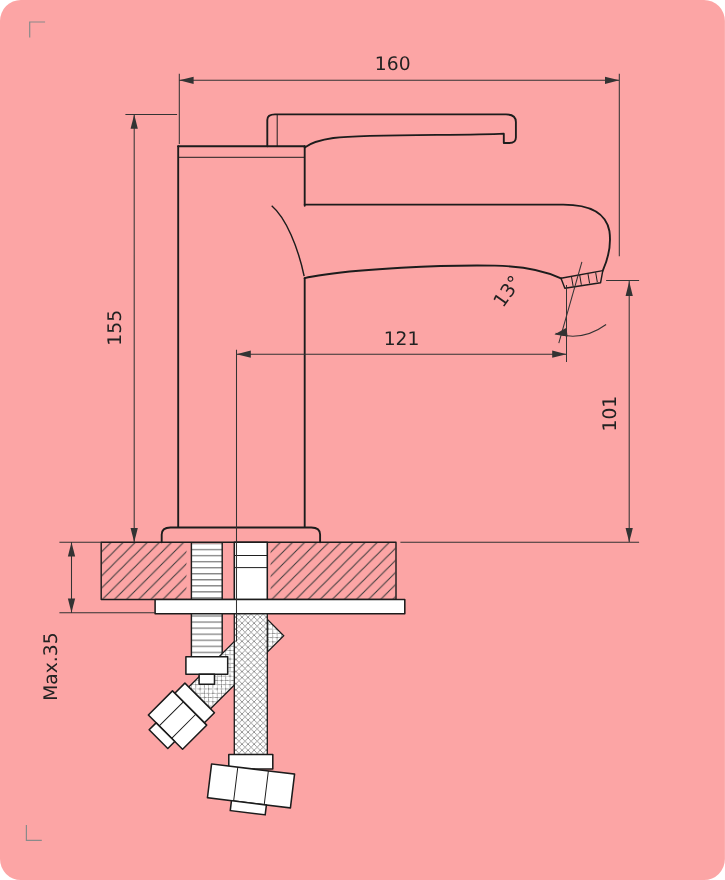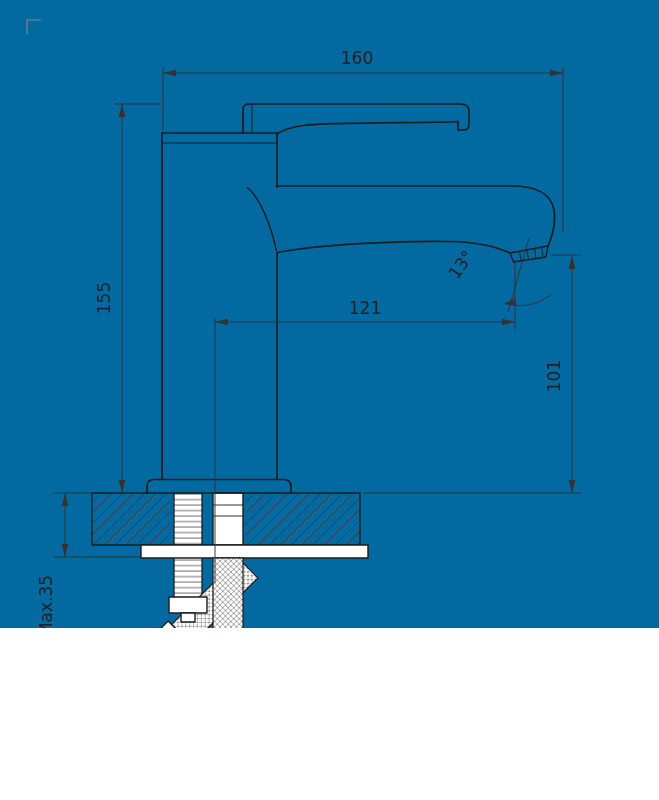--- a/index.html
+++ b/index.html
@@ -1,17 +1,17 @@
 <!DOCTYPE html>
 <html><head>
 <meta charset="utf-8">
 <style>
   html,body{margin:0;padding:0;background:#ffffff;}
-  .canvas{position:relative;width:659px;height:628px;background:#0369a1;
-          font-family:"DejaVu Sans",sans-serif;overflow:hidden;}
+  .canvas{position:relative;width:659px;height:800px;background:#fca5a5;
+          font-family:"DejaVu Sans",sans-serif;overflow:hidden;border-radius:19px;}
   svg{display:block;}
   .obj{stroke:#1c1c1c;stroke-width:1.7;fill:none;stroke-linejoin:round;stroke-linecap:round;}
   .obj-med{stroke:#1c1c1c;stroke-width:1.3;fill:none;stroke-linejoin:round;}
   .obj-thin{stroke:#1c1c1c;stroke-width:0.9;fill:none;}
   .white{fill:#ffffff;stroke:#1c1c1c;stroke-width:1.4;stroke-linejoin:round;}
   .dim{stroke:#333333;stroke-width:0.95;fill:none;}
   .dim-arrow{fill:#333333;stroke:none;}
   .dim-text{fill:#222222;font-size:17px;font-family:"DejaVu Sans",sans-serif;}
   .mark{stroke:#8a8a8a;stroke-width:1.1;fill:none;}
 </style>

